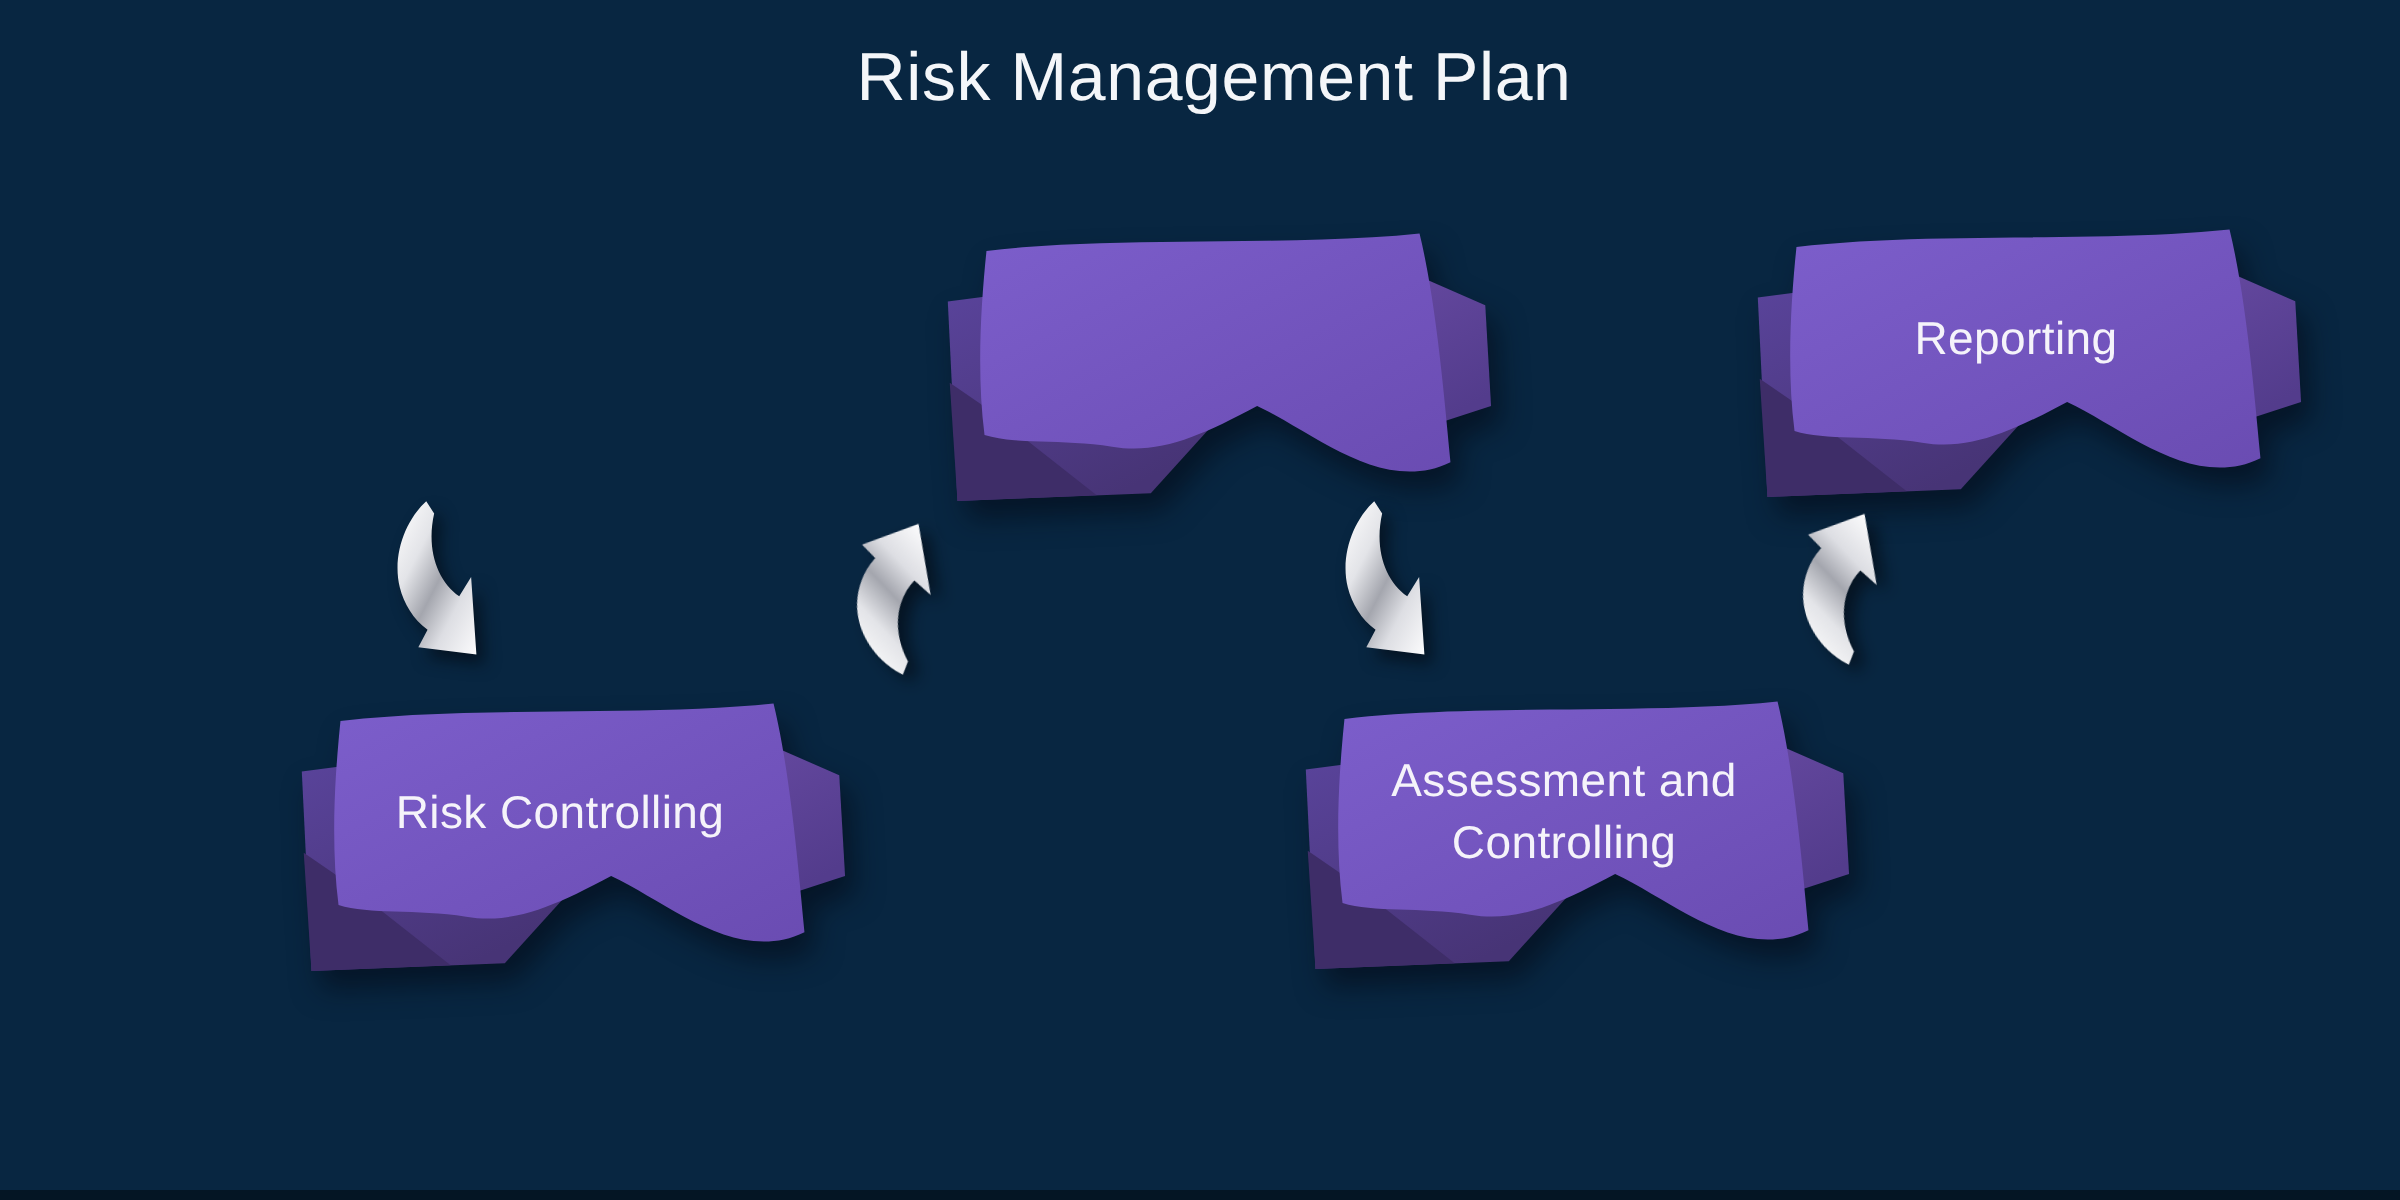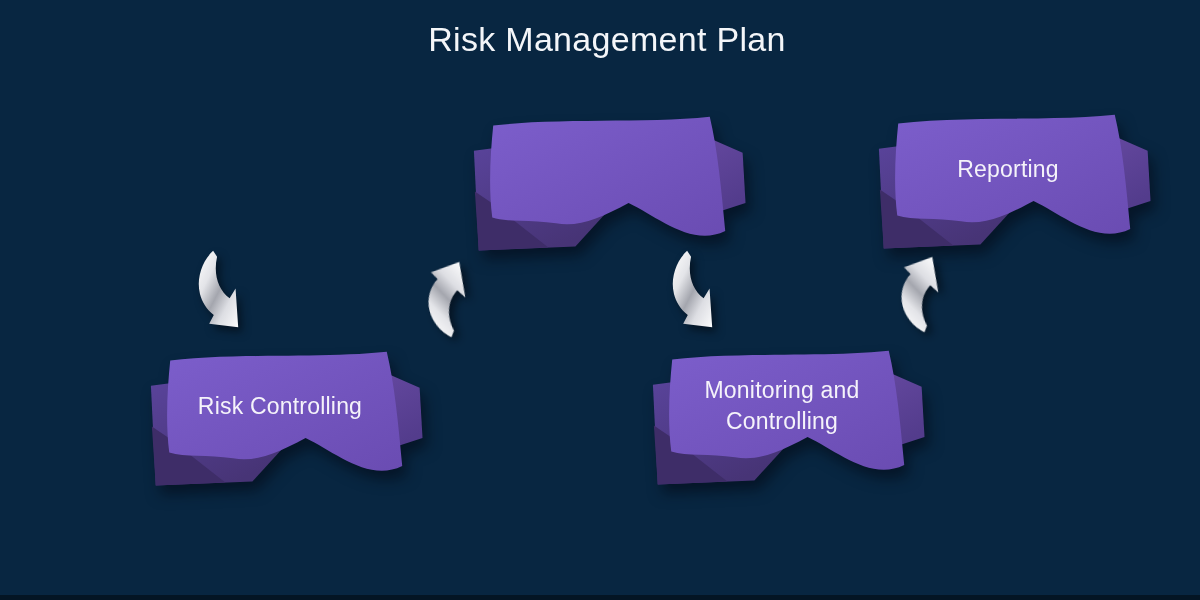--- a/index.html
+++ b/index.html
@@ -104,21 +104,21 @@
   <div class="banner" id="b3">
     <svg class="ribbon" viewBox="0 0 300 160" preserveAspectRatio="none">
         <use href="#ribbon"></use>
       </svg>
   </div>
 
   <div class="banner" id="b4">
     <svg class="ribbon" viewBox="0 0 300 160" preserveAspectRatio="none">
         <use href="#ribbon"></use>
       </svg>
-    <div class="banner-label">Monitoring and Controlling</div>
+    <div class="banner-label">Assessment and Controlling</div>
   </div>
 
   <div class="banner" id="b5">
     <svg class="ribbon" viewBox="0 0 300 160" preserveAspectRatio="none">
         <use href="#ribbon"></use>
       </svg>
     <div class="banner-label">Reporting</div>
   </div>
 
   <svg class="arrow down" id="a1" viewBox="0 0 100 100" preserveAspectRatio="none">

